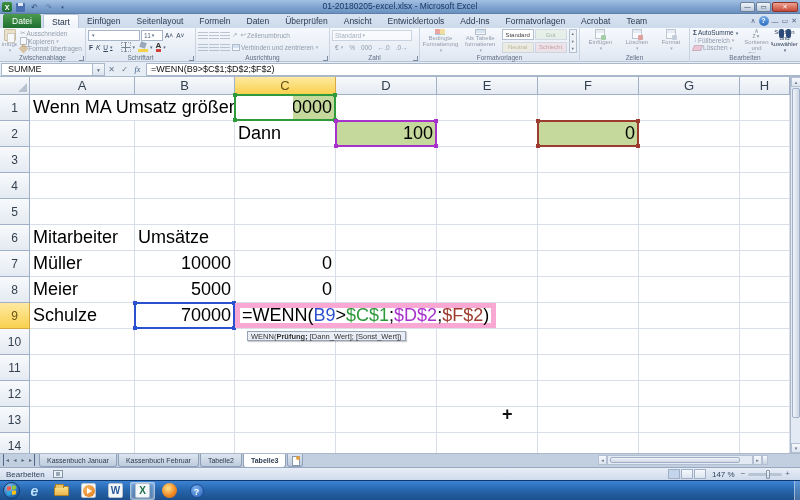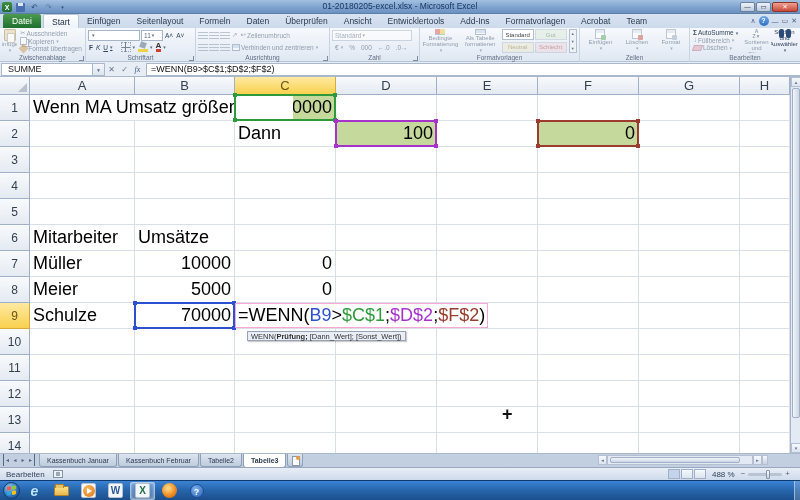--- a/index.html
+++ b/index.html
@@ -81,21 +81,21 @@
   .rowh{font-size:12px;width:30px;left:0}
   .colh.active,.rowh.active{background:linear-gradient(#ffe9a2,#f8d14e);color:#6a5315;border-color:#d8a93e}
   #corner{left:0;top:0;width:30px;height:18px}
   #corner::after{content:"";position:absolute;right:2px;bottom:2px;border-left:9px solid transparent;border-bottom:9px solid #b8c2ce}
   .vline,.hline{position:absolute;background:#d8dfe9}
   .ctext{position:absolute;font-size:18px;color:#000;white-space:nowrap;overflow:hidden;display:flex;align-items:center}
   .ctext.right{justify-content:flex-end}
   .cfill{position:absolute}
   .range{position:absolute;border-style:solid;border-width:2px;z-index:3}
   .handle{position:absolute;width:4px;height:4px}
-  #editcell{position:absolute;display:inline-flex;align-items:center;background:#fff;border:1px solid #f9a8d4;padding:0 2px;font-size:18px;white-space:pre;z-index:4}
+  #editcell{position:absolute;display:inline-flex;align-items:center;background:#fff;border:5px solid #f9a8d4;padding:0 2px;font-size:18px;white-space:pre;z-index:4}
   #ftip{position:absolute;z-index:5;background:#e9edf5;border:1px solid #98a4b6;font-size:7.5px;color:#333;padding:0 3px;white-space:nowrap;height:10px;line-height:9px;box-shadow:1px 1px 1px rgba(0,0,0,.2)}
   #cursor{left:502px;top:404px;font-size:18px;font-weight:bold;color:#111;z-index:6}
 
   
   #vscroll{left:790px;top:77px;width:10px;height:376px;background:#e3eaf3;border-left:1px solid #aab8cc}
   .varrow{position:absolute;left:0;width:10px;height:10px;font-size:4.5px;color:#68788e;text-align:center;line-height:10px;background:linear-gradient(#f6f9fc,#dce4ef);border:1px solid #b4c0d2}
   #vthumb{position:absolute;left:1px;top:11px;width:8px;height:330px;background:linear-gradient(90deg,#f2f5f9,#ccd6e4);border:1px solid #9fb0c8;border-radius:2px}
 
   
   #sheetrow{left:0;top:453px;width:800px;height:14px;background:#c2cfe0;border-top:1px solid #aab8cc;display:flex;align-items:flex-start}
@@ -482,21 +482,21 @@
   <span id="hsplit"></span>
 </div>
 
 <div class="abs" id="statusbar">
   <span style="margin-left:6px">Bearbeiten</span>
   <span id="macroicon"></span>
   <span style="flex:1"></span>
   <span class="viewb on"></span>
   <span class="viewb"></span>
   <span class="viewb"></span>
-  <span style="margin-left:6px">488 %</span>
+  <span style="margin-left:6px">147 %</span>
   <span id="zoomslider">
     <span class="zpm">−</span>
     <span id="ztrack">
         <span id="zthumb"></span>
       </span>
     <span class="zpm">+</span>
   </span>
   <span style="width:10px"></span>
 </div>
 

